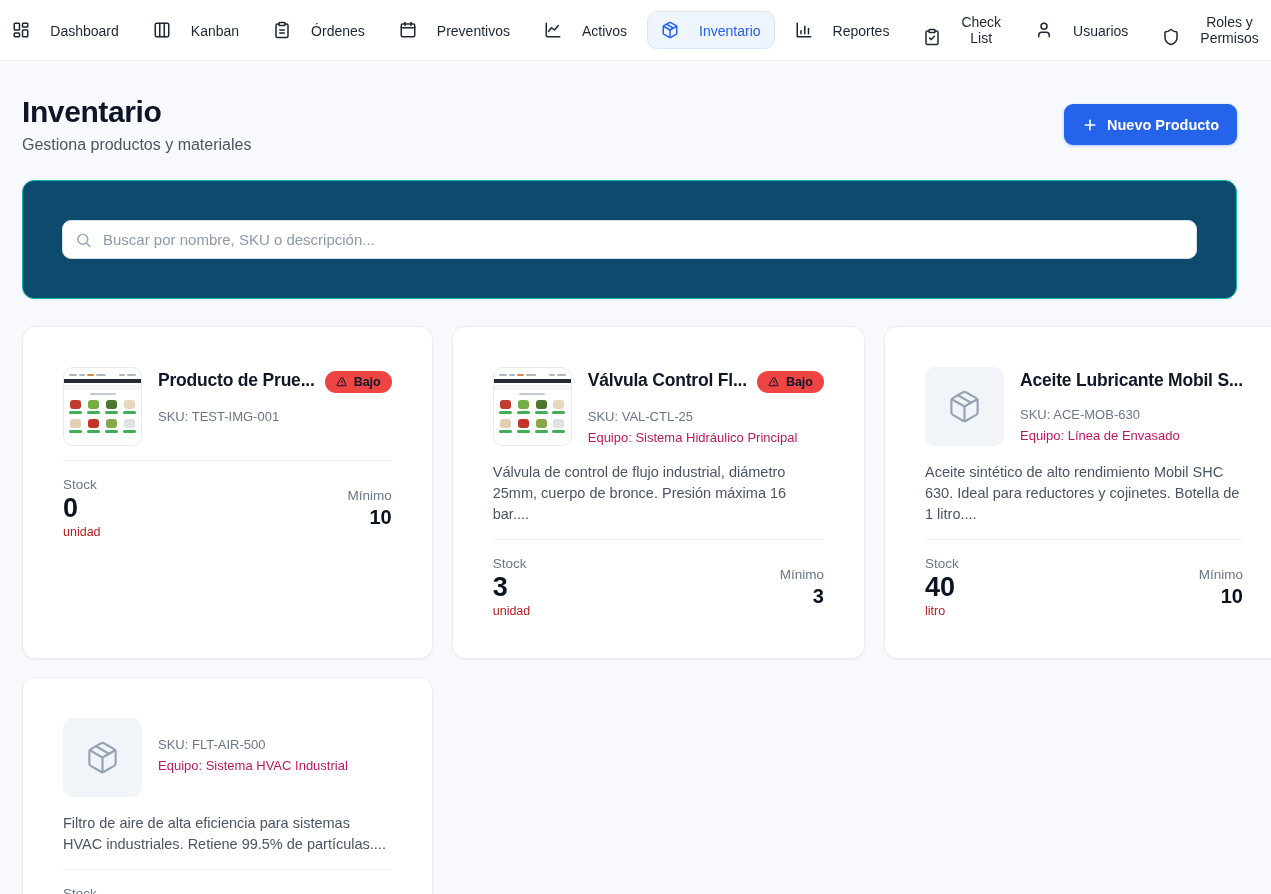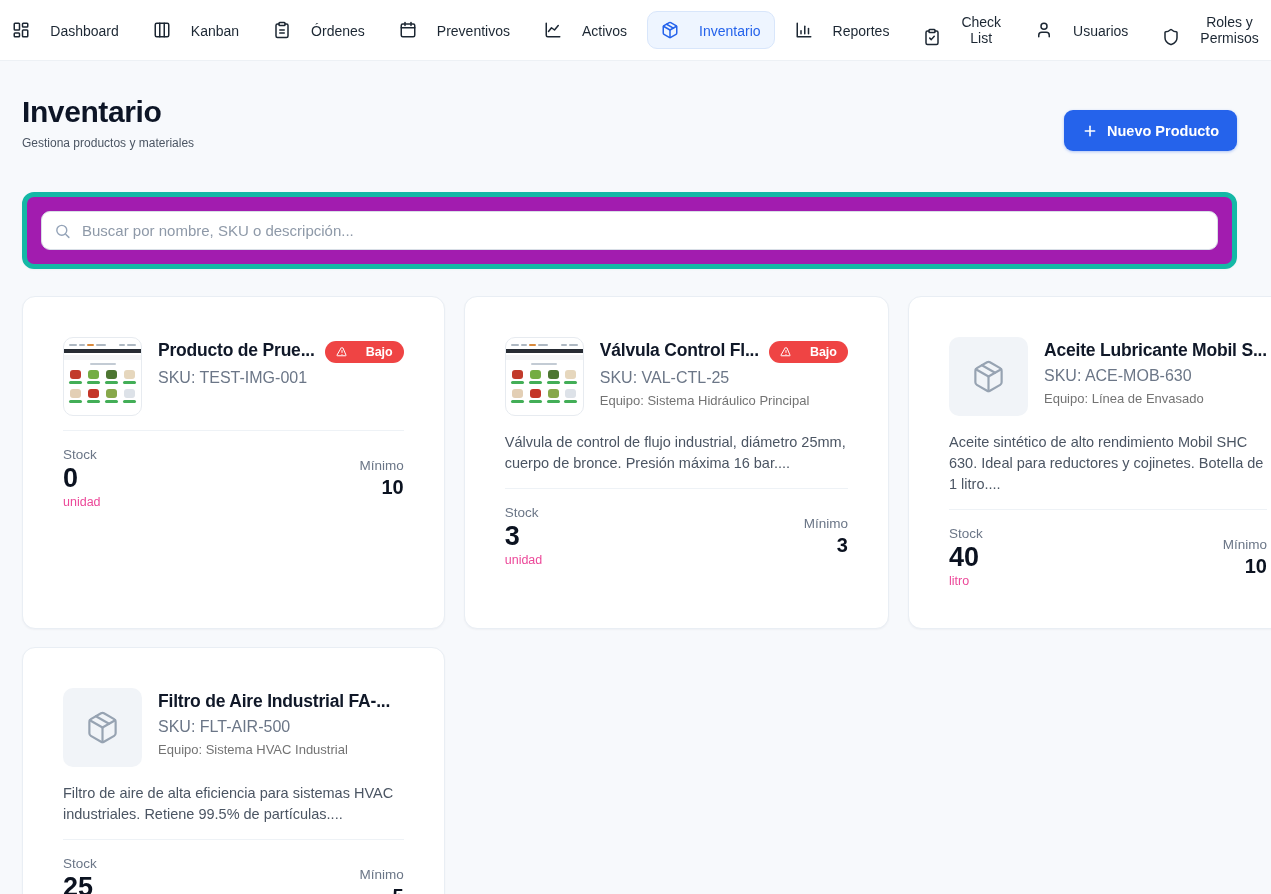--- a/index.html
+++ b/index.html
@@ -23,33 +23,33 @@
     font-family:inherit; font-size:14px; font-weight:400; color:#1c2733;
     background:transparent; border:1px solid transparent; cursor:pointer;
   }
   .nav-item.active { background:#eef5ff; border-color:#d8e6fb; color:#2563eb; }
   .nav-icon svg { width:18px; height:18px; }
 
   
   .page { padding:0 34px 0 22px; }
   .page-header { margin-top:34px; display:flex; align-items:center; justify-content:space-between; }
   .page-title { margin:0; font-size:30px; font-weight:700; letter-spacing:-0.4px; color:#0d1526; }
-  .page-subtitle { margin:7px 0 16px; font-size:12px; color:#4b5563; }
+  .page-subtitle { margin:7px 0 0; font-size:16px; color:#4b5563; }
   .btn-primary {
     display:flex; align-items:center; gap:9px;
     background:#2563eb; color:#fff; border:none; border-radius:9px;
     height:41px; padding:8px 18px; font-family:inherit; font-size:14.5px; font-weight:700;
     cursor:pointer; box-shadow:0 1px 3px rgba(37,99,235,.35);
   }
   .btn-primary svg { width:16px; height:16px; }
 
   
   .search-panel {
-    margin-top:26px; background:#a21caf; border:5px solid #14b8a6; border-radius:12px;
-    padding:14px; box-shadow:0 1px 2px rgba(16,24,40,.03);
+    margin-top:26px; background:#0c4a6e; border:1px solid #14b8a6; border-radius:12px;
+    padding:39px; box-shadow:0 1px 2px rgba(16,24,40,.03);
   }
   .search-box { position:relative; }
   .search-box .search-ic { position:absolute; left:13px; top:50%; transform:translateY(-50%); color:#94a3b8; }
   .search-box .search-ic svg { width:17px; height:17px; }
   .search-box input {
     width:100%; height:39px; border:1px solid #d8dee6; border-radius:9px;
     padding:0 12px 0 40px; font-family:inherit; font-size:15px; color:#111827;
     outline:none; background:#fff;
   }
   .search-box input::placeholder { color:#8e99a8; }
@@ -64,33 +64,33 @@
     box-shadow:0 1px 2px rgba(16,24,40,.04); cursor:pointer;
   }
   .card-head { display:flex; gap:16px; }
   .thumb { width:79px; height:79px; border-radius:10px; flex:none; }
   .thumb-ph { background:#f1f4f8; display:flex; align-items:center; justify-content:center; color:#97a3b2; }
   .thumb-ph svg { width:35px; height:35px; }
   .head-info { flex:1; min-width:0; padding-top:3px; }
   .title-row { display:flex; align-items:flex-start; justify-content:space-between; gap:10px; }
   .p-title { margin:0; font-size:17.5px; font-weight:700; color:#101828; letter-spacing:-0.2px; white-space:nowrap; overflow:hidden; }
   .badge {
-    flex:none; display:inline-flex; align-items:center; gap:18px;
-    background:#ef4444; color:#ffffff; font-size:12.5px; font-weight:700;
+    flex:none; display:inline-flex; align-items:center; gap:6px;
+    background:#ef4444; color:#0f172a; font-size:12.5px; font-weight:700;
     padding:4px 11px; border-radius:999px; margin-top:1px;
   }
   .badge svg { width:12px; height:12px; }
-  .p-sku { margin-top:6px; font-size:16px; color:#6b7687; }
-  .p-equipo { display:block; margin-top:6px; font-size:13px; color:#737373; text-decoration:none; }
+  .p-sku { margin-top:16px; font-size:13px; color:#6b7687; }
+  .p-equipo { display:block; margin-top:6px; font-size:13px; color:#be185d; text-decoration:none; }
   .p-desc { margin:16px 0 0; font-size:14.5px; line-height:1.45; color:#4b5563; }
   .divider { height:1px; background:#eef2f6; margin:14px 0 13px; }
   .foot { display:flex; align-items:center; justify-content:space-between;margin-top:16px; }
   .f-label { font-size:13.5px; color:#6b7687; }
   .stock-value { font-size:27px; font-weight:800; color:#0b1220; line-height:1.15; margin-top:1px; }
-  .unit { font-size:12.5px; color:#ec4899; margin-top:1px; }
+  .unit { font-size:12.5px; color:#b91c1c; margin-top:1px; }
   .min-block { text-align:right; }
   .min-value { font-size:20px; font-weight:700; color:#0b1220; margin-top:3px; }
 
   
   .thumb-shot { background:#fff; border:1px solid #e7ebf0; overflow:hidden; padding:6px 5px; }
   .s-head { display:flex; gap:2px; align-items:center; margin-bottom:3px; }
   .s-head i { display:block; height:2px; border-radius:1px; background:#aeb8c2; }
   .s-head i.w8{width:8px} .s-head i.w6{width:6px} .s-head i.w10{width:10px}
   .s-head i.o{background:#d98a3d;width:7px}
   .s-head i.r{margin-left:auto;width:6px} .s-head i.r2{width:9px}
@@ -447,24 +447,20 @@
         <span>
               <svg viewBox="0 0 24 24" fill="none" stroke="currentColor" stroke-width="1.5" stroke-linecap="round" stroke-linejoin="round">
                 <path d="M21 8a2 2 0 0 0-1-1.73l-7-4a2 2 0 0 0-2 0l-7 4A2 2 0 0 0 3 8v8a2 2 0 0 0 1 1.73l7 4a2 2 0 0 0 2 0l7-4A2 2 0 0 0 21 16Z"></path>
                 <path d="m3.3 7 8.7 5 8.7-5"></path>
                 <path d="M12 22V12"></path>
                 <path d="m7.5 4.3 9 5.1"></path>
               </svg>
             </span>
       </div>
       <div class="head-info">
-        <div class="title-row">
-          <h3 class="p-title">Filtro de Aire Industrial FA-...</h3>
-
-        </div>
         <div class="p-sku">SKU: FLT-AIR-500</div>
         <a class="p-equipo" href="#">Equipo: Sistema HVAC Industrial</a>
       </div>
     </div>
     <p class="p-desc">Filtro de aire de alta eficiencia para sistemas HVAC industriales. Retiene 99.5% de partículas....</p>
     <div class="divider"></div>
     <div class="foot">
       <div class="stock-block">
         <div class="f-label">Stock</div>
         <div class="stock-value">25</div>

